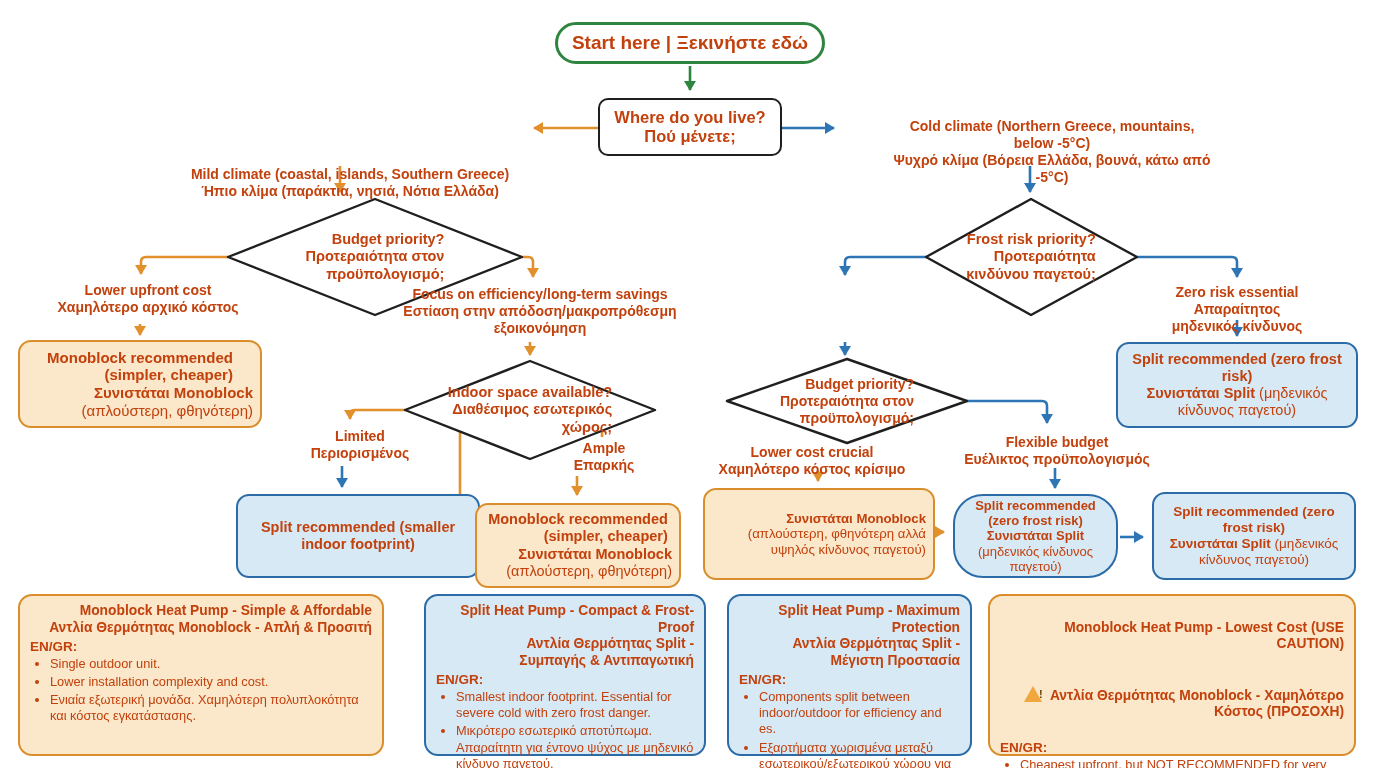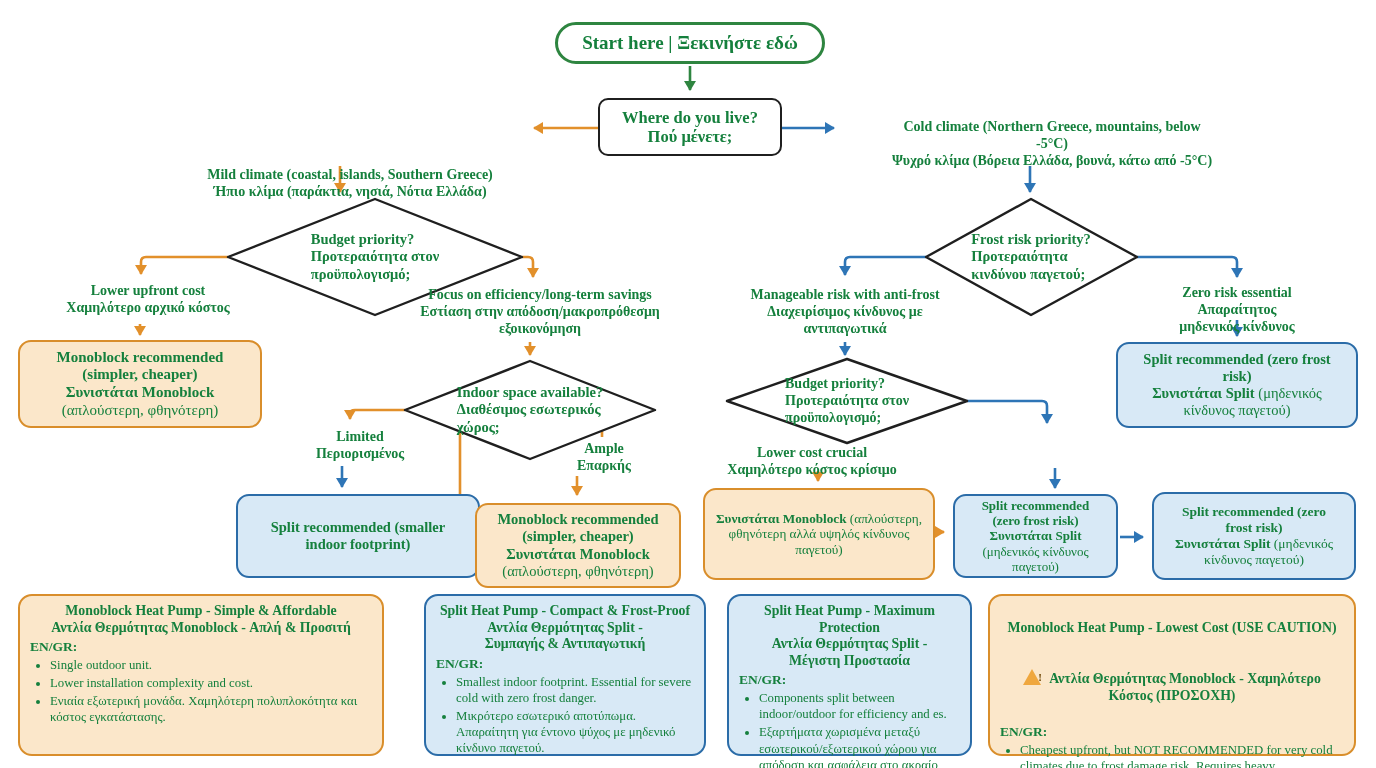--- a/index.html
+++ b/index.html
@@ -1,38 +1,38 @@
 <!DOCTYPE html>
 <html><head>
 <meta charset="utf-8">
 <style>
   html,body{margin:0;padding:0;background:#fff;}
   #canvas{position:relative;width:1376px;height:768px;background:#ffffff;
-          font-family:Liberation Serif, serif;color:#15803d;overflow:hidden;}
+          font-family:Liberation Sans, sans-serif;color:#c2410c;overflow:hidden;}
   #connectors{position:absolute;left:0;top:0;z-index:0;}
   .node{position:absolute;box-sizing:border-box;display:flex;flex-direction:column;
         align-items:center;justify-content:center;text-align:center;z-index:1;line-height:1.18;}
   .pre{white-space:pre-line;align-items:center;}
   .b{font-weight:bold;}
   .start{border:3px solid #2E8540;border-radius:22px;background:#fff;
          font-size:19px;font-weight:bold;}
   .qbox{border:2.5px solid #1F1F1F;border-radius:10px;background:#fff;
         font-weight:bold;font-size:16.5px;}
-  .obox{background:#FBE7CA;border:2.5px solid #D98E2B;border-radius:13px;padding:3px 7px;}
+  .obox{background:#FBE7CA;border:2.5px solid #D98E2B;border-radius:13px;padding:3px 7px;text-align:right;}
   .bbox{background:#D8E9F6;border:2.5px solid #2B6CA8;border-radius:13px;padding:3px 7px;}
   .rec-en{font-weight:bold;white-space:pre-line;}
   .flabel{position:absolute;transform:translateX(-50%);white-space:pre-line;text-align:center;
           font-weight:bold;font-size:14px;line-height:1.22;z-index:1;}
-  .dtext{position:absolute;transform:translate(-50%,-50%);text-align:left;font-weight:bold;
+  .dtext{position:absolute;transform:translate(-50%,-50%);text-align:right;font-weight:bold;
          font-size:14.5px;line-height:1.2;white-space:pre-line;z-index:1;}
   .ibox{position:absolute;top:594px;height:162px;border-radius:14px;padding:7px 10px;
         box-sizing:border-box;text-align:left;z-index:1;}
   .ibox.orange{background:#FBE7CA;border:2.5px solid #D98E2B;}
   .ibox.blue{background:#D8E9F6;border:2.5px solid #2B6CA8;margin-left:24px;}
-  .ib-title{font-weight:bold;text-align:center;font-size:13.8px;line-height:1.2;white-space:pre-line;}
+  .ib-title{font-weight:bold;text-align:right;font-size:13.8px;line-height:1.2;white-space:pre-line;}
   .ib-lang{font-weight:bold;font-size:13.5px;margin-top:3px;}
   .ib-list{margin:2px 0 0 0;padding-left:20px;font-size:12.8px;line-height:1.26;}
   .ib-list li{margin:0 0 2px 0;}
   .warn{position:relative;display:inline-block;width:0;height:0;margin-right:8px;
         border-left:9px solid transparent;border-right:9px solid transparent;
         border-bottom:16px solid #EFA73E;vertical-align:-2px;}
   .warn::after{content:"!";position:absolute;left:6px;top:2px;font-size:11px;
         color:#6b4300;font-weight:bold;}
 </style>
 </head>
@@ -113,27 +113,26 @@
 
   <div class="flabel" style="left:148px;top:282px;">Lower upfront cost
 Χαμηλότερο αρχικό κόστος</div>
   <div class="flabel" style="left:540px;top:286px;">Focus on efficiency/long-term savings
 Εστίαση στην απόδοση/μακροπρόθεσμη
 εξοικονόμηση</div>
   <div class="flabel" style="left:360px;top:428px;">Limited
 Περιορισμένος</div>
   <div class="flabel" style="left:604px;top:440px;">Ample
 Επαρκής</div>
-  <div class="flabel" style="left:845px;top:286px;">Manageable risk with anti-frost
-Διαχειρίσιμος κίνδυνος με
-αντιπαγωτικά</div>
   <div class="flabel" style="left:1237px;top:284px;">Zero risk essential
 Απαραίτητος μηδενικός κίνδυνος</div>
   <div class="flabel" style="left:812px;top:444px;">Lower cost crucial
 Χαμηλότερο κόστος κρίσιμο</div>
+  <div class="flabel" style="left:1057px;top:434px;">Flexible budget
+Ευέλικτος προϋπολογισμός</div>
 
   <div class="node obox" style="left:18px;top:340px;width:244px;height:88px;font-size:15px;">
     <div class="rec-en">Monoblock recommended
 (simpler, cheaper)</div>
     <div><span class="b">Συνιστάται Monoblock</span> <span>(απλούστερη, φθηνότερη)</span></div>
   </div>
 
   <div class="node bbox" style="left:236px;top:494px;width:244px;height:84px;font-size:14.5px;">
     <div class="rec-en">Split recommended (smaller
 indoor footprint)</div>
@@ -148,21 +147,21 @@
   <div class="node bbox" style="left:1116px;top:342px;width:242px;height:86px;font-size:14.5px;">
     <div class="rec-en">Split recommended (zero frost
 risk)</div>
     <div><span class="b">Συνιστάται Split</span> <span>(μηδενικός κίνδυνος παγετού)</span></div>
   </div>
 
   <div class="node obox" style="left:703px;top:488px;width:232px;height:92px;font-size:13.2px;">
     <div><span class="b">Συνιστάται Monoblock</span> <span>(απλούστερη, φθηνότερη αλλά υψηλός κίνδυνος παγετού)</span></div>
   </div>
 
-  <div class="node bbox" style="left:953px;top:494px;width:165px;height:84px;font-size:13px;">
+  <div class="node bbox" style="left:953px;top:494px;width:165px;height:84px;font-size:13px;border-radius:30px;">
     <div class="rec-en">Split recommended
 (zero frost risk)</div>
     <div><span class="b">Συνιστάται Split</span> <span>(μηδενικός κίνδυνος παγετού)</span></div>
   </div>
 
   <div class="node bbox" style="left:1152px;top:492px;width:204px;height:88px;font-size:13.5px;">
     <div class="rec-en">Split recommended (zero
 frost risk)</div>
     <div><span class="b">Συνιστάται Split</span> <span>(μηδενικός κίνδυνος παγετού)</span></div>
   </div>

